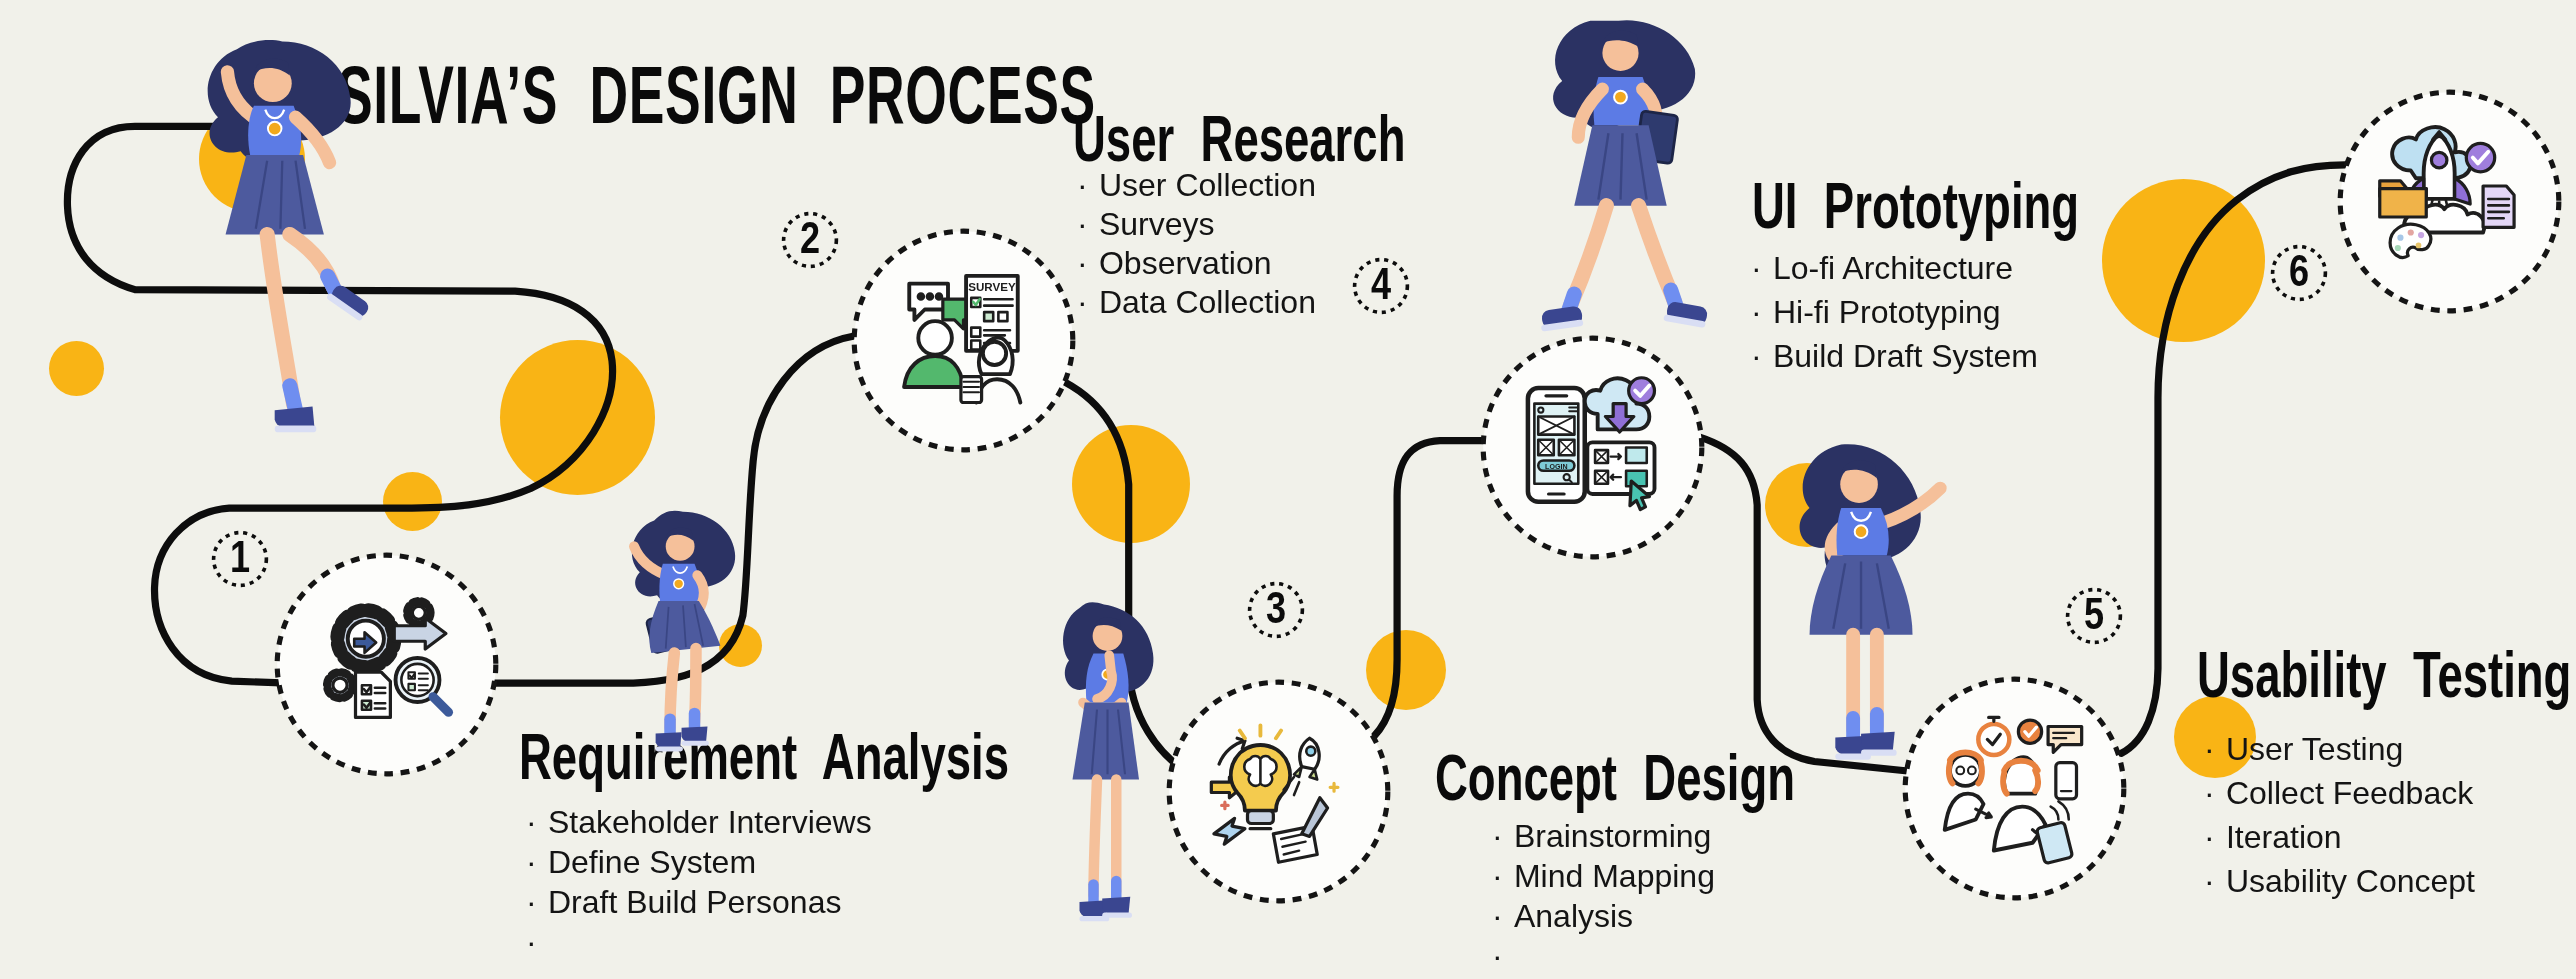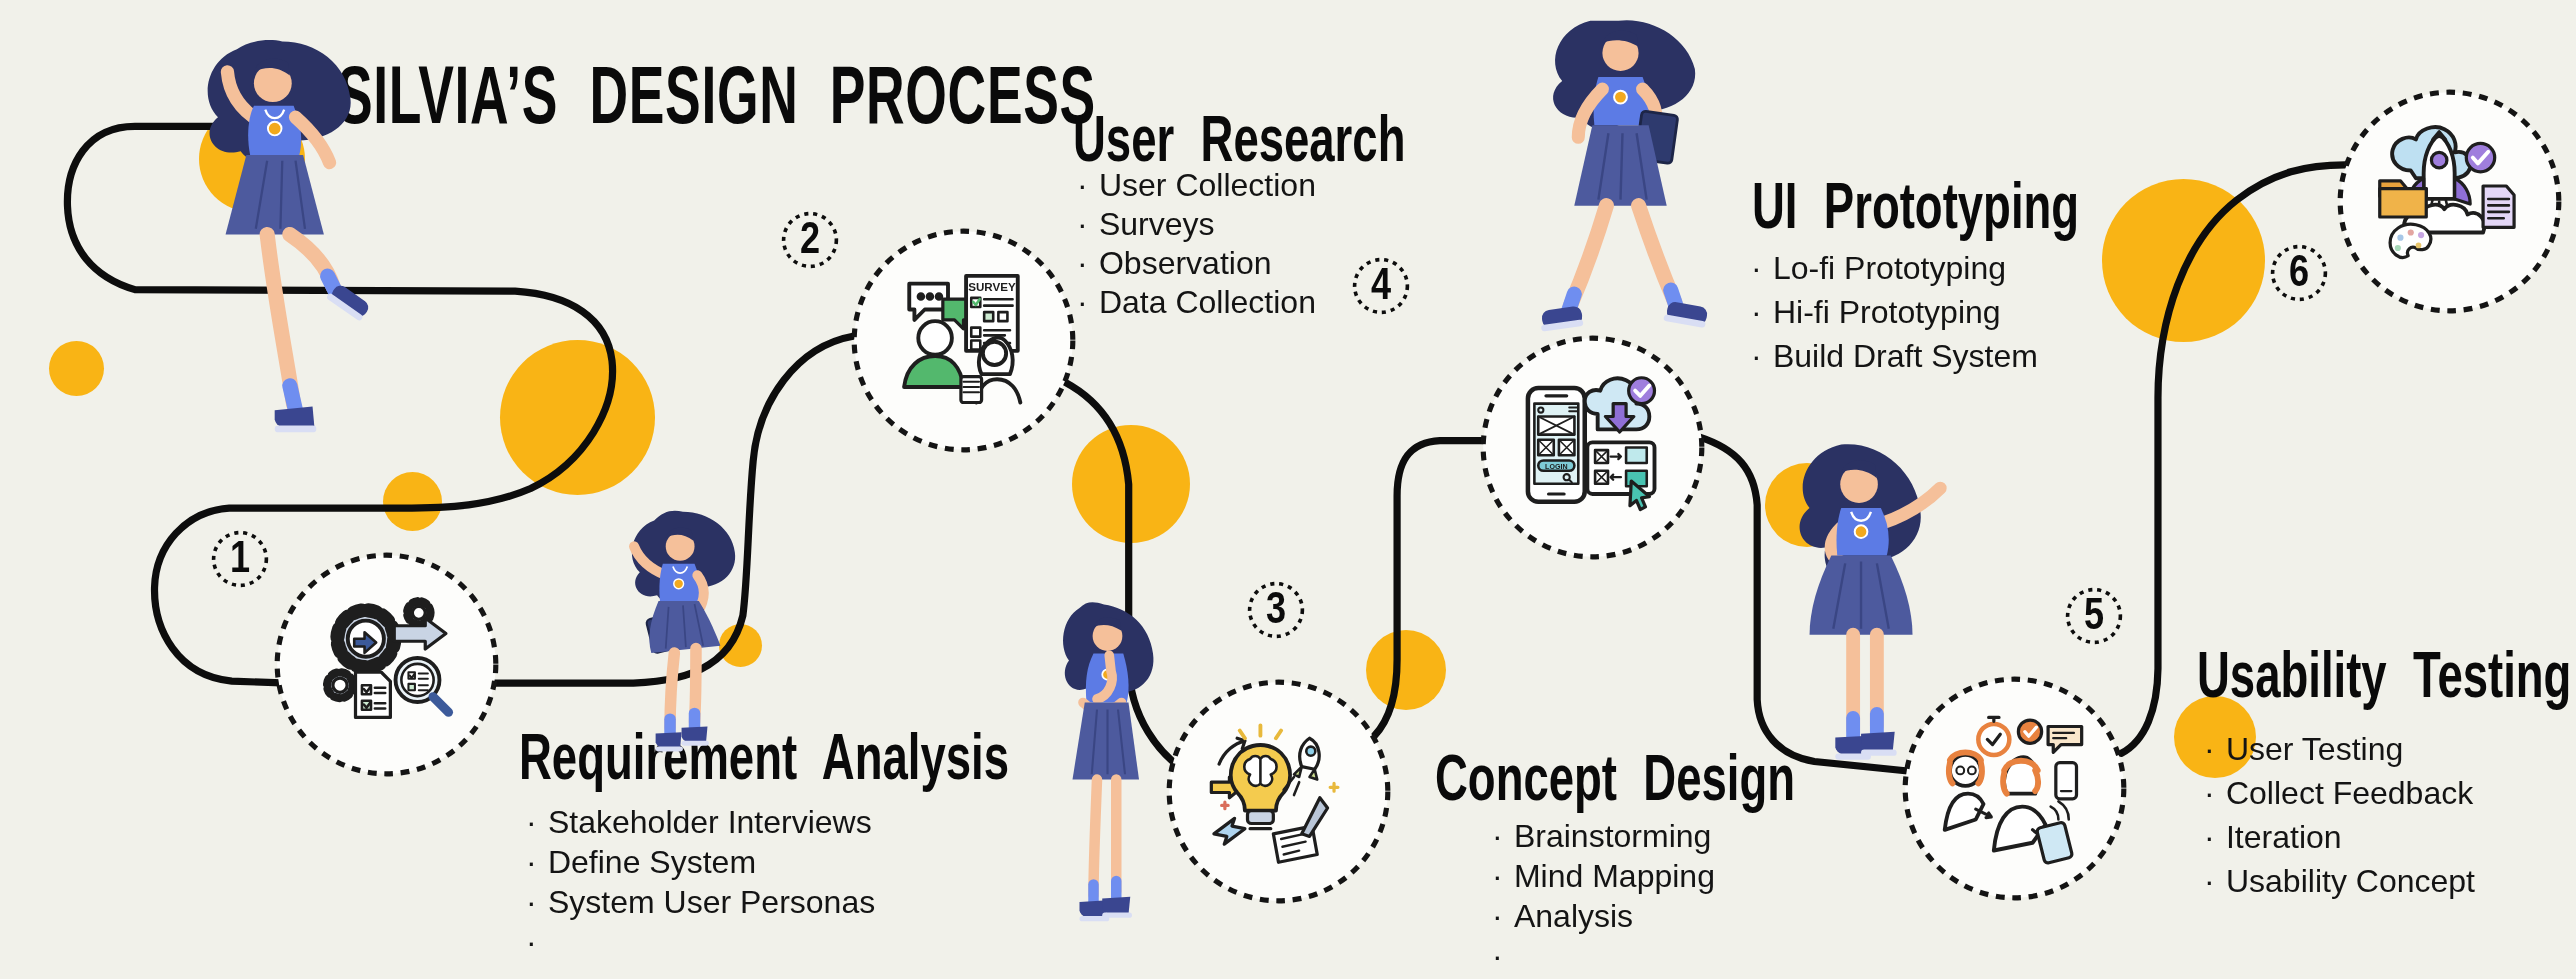--- a/index.html
+++ b/index.html
@@ -333,21 +333,21 @@
       <li style="height:40px;">
         <span class="dot">·</span>
         <span>Stakeholder Interviews</span>
       </li>
       <li style="height:40px;">
         <span class="dot">·</span>
         <span>Define System</span>
       </li>
       <li style="height:40px;">
         <span class="dot">·</span>
-        <span>System User Personas</span>
+        <span>Draft Build Personas</span>
       </li>
       <li style="height:40px;">
         <span class="dot">·</span>
       </li>
     </ul>
 
   <div class="headline h-step" style="left:1073px;top:101px;">User Research</div>
   <ul class="blist" style="left:1077px;top:166px;">
       <li style="height:39px;">
         <span class="dot">·</span>
@@ -383,21 +383,21 @@
       </li>
       <li style="height:40px;">
         <span class="dot">·</span>
       </li>
     </ul>
 
   <div class="headline h-step" style="left:1752px;top:168px;">UI Prototyping</div>
   <ul class="blist" style="left:1751px;top:246px;">
       <li style="height:44px;">
         <span class="dot">·</span>
-        <span>Lo-fi Prototyping</span>
+        <span>Lo-fi Architecture</span>
       </li>
       <li style="height:44px;">
         <span class="dot">·</span>
         <span>Hi-fi Prototyping</span>
       </li>
       <li style="height:44px;">
         <span class="dot">·</span>
         <span>Build Draft System</span>
       </li>
     </ul>

